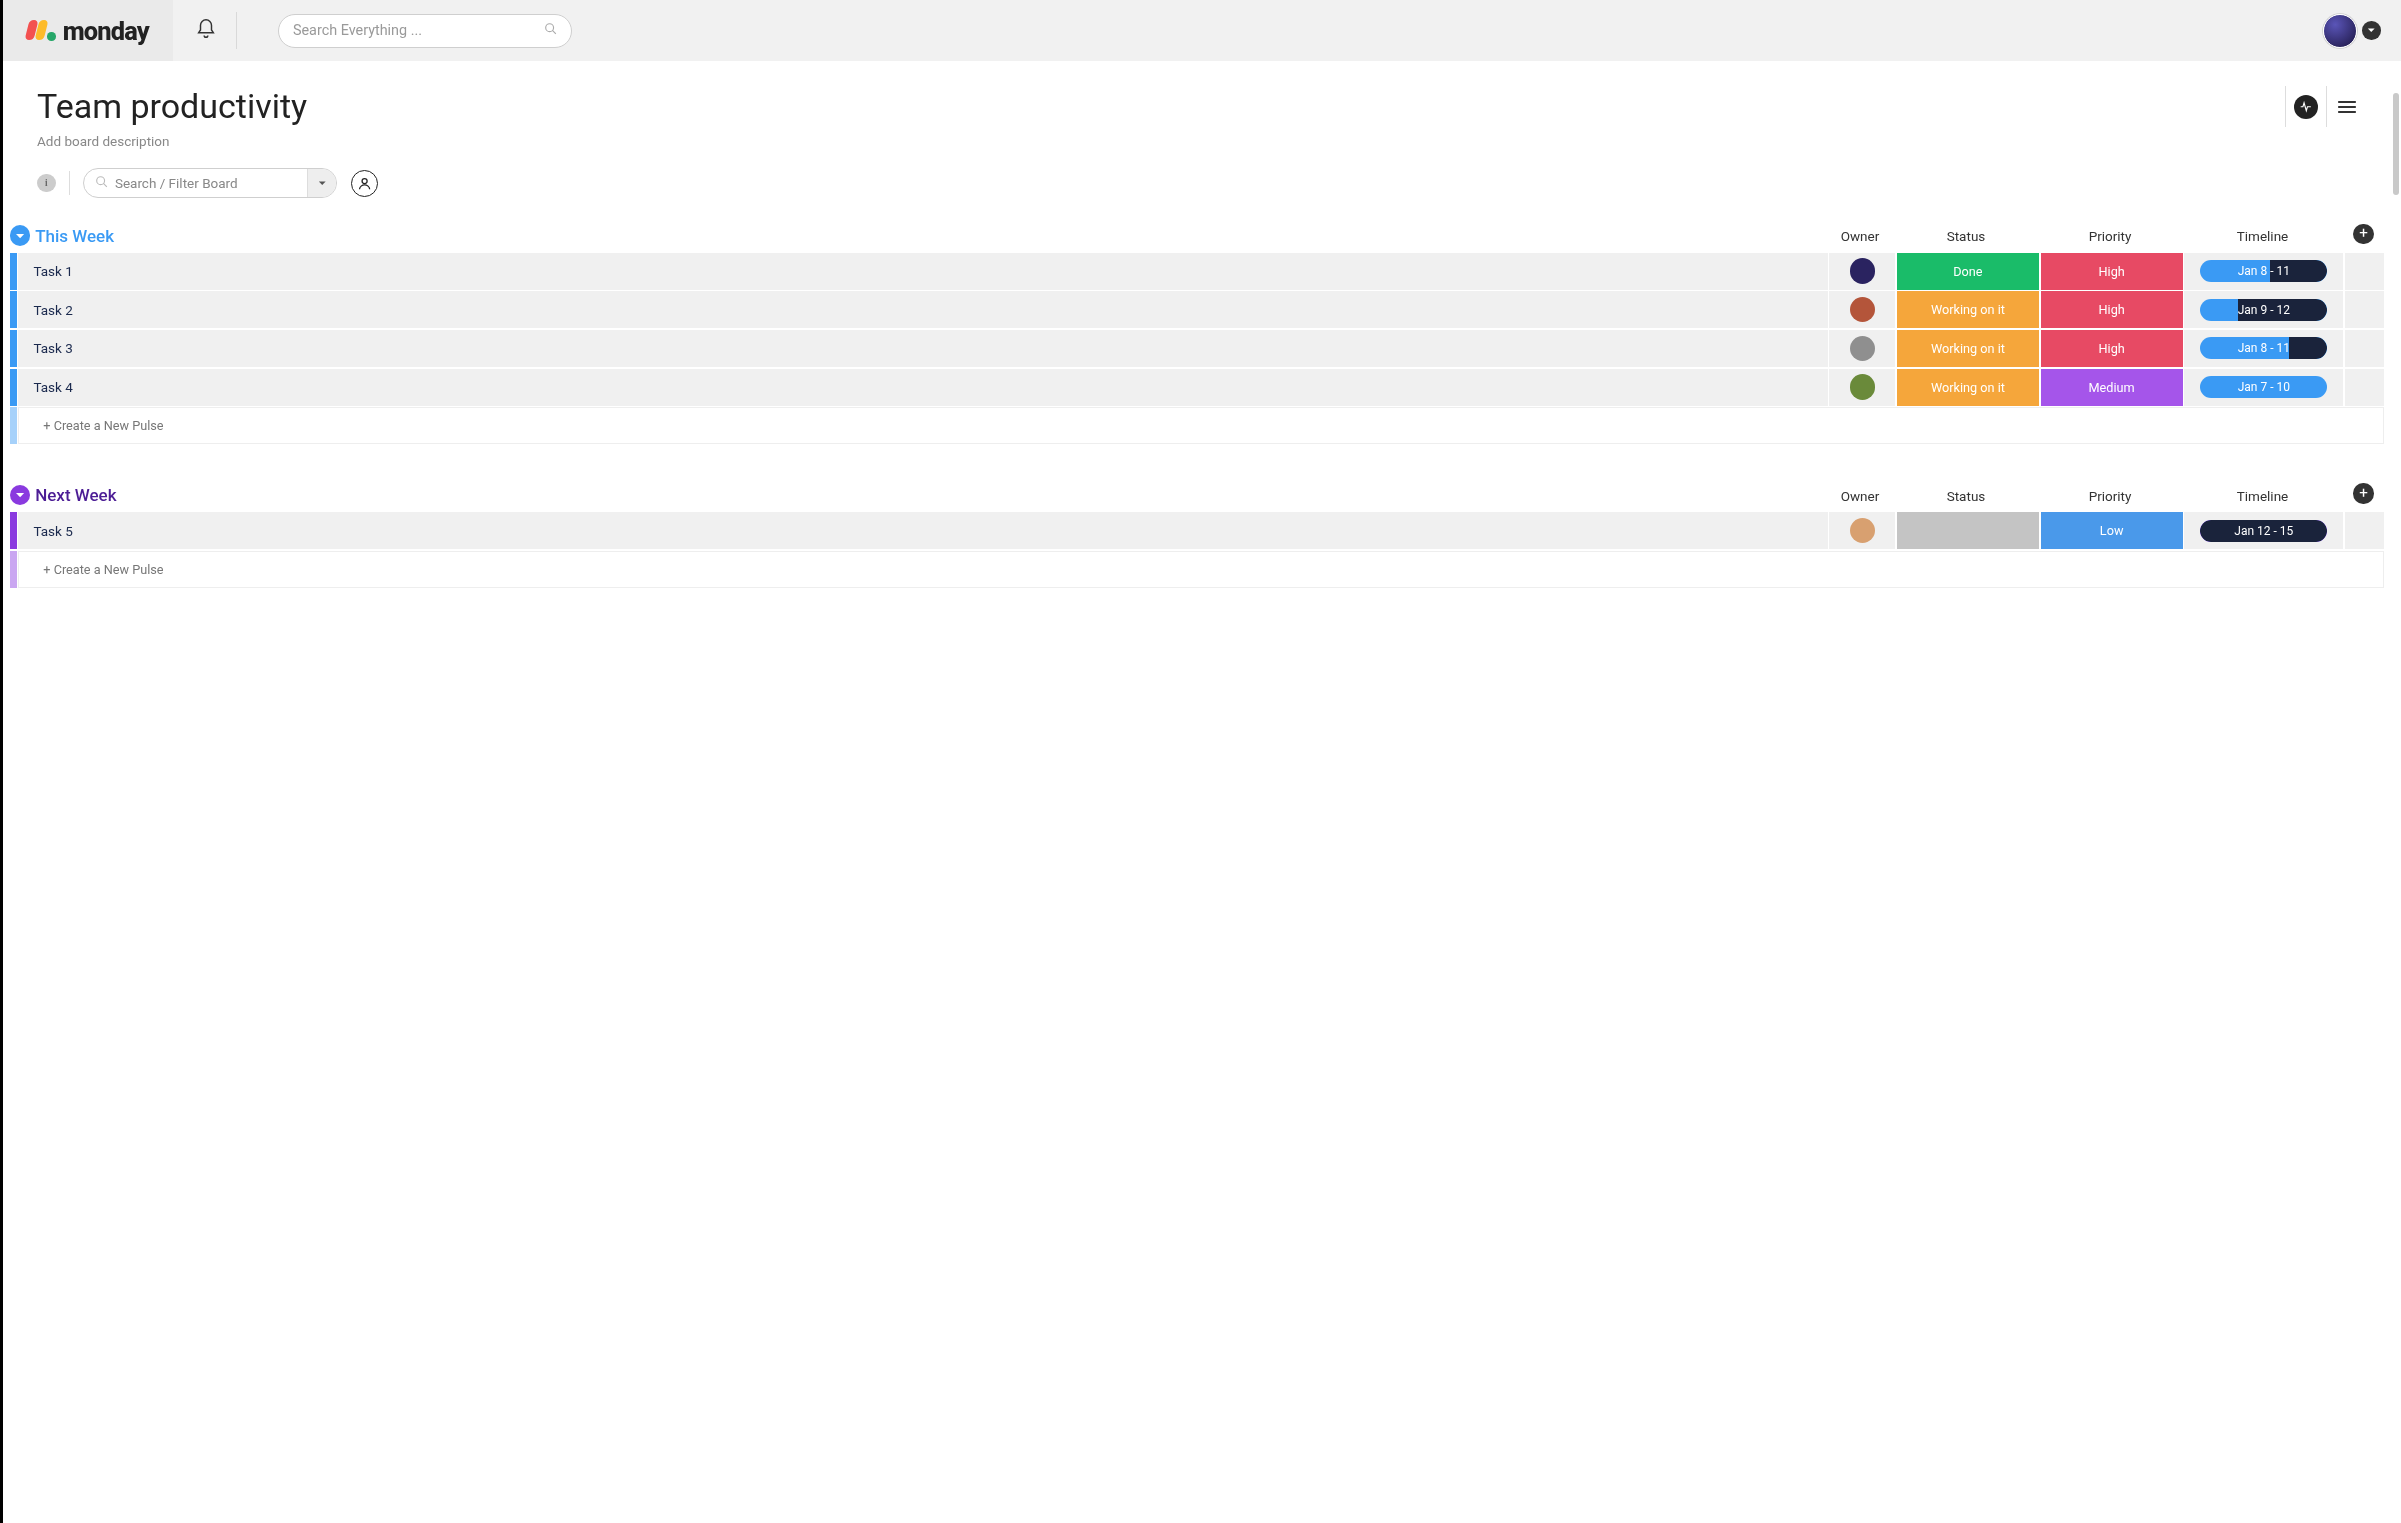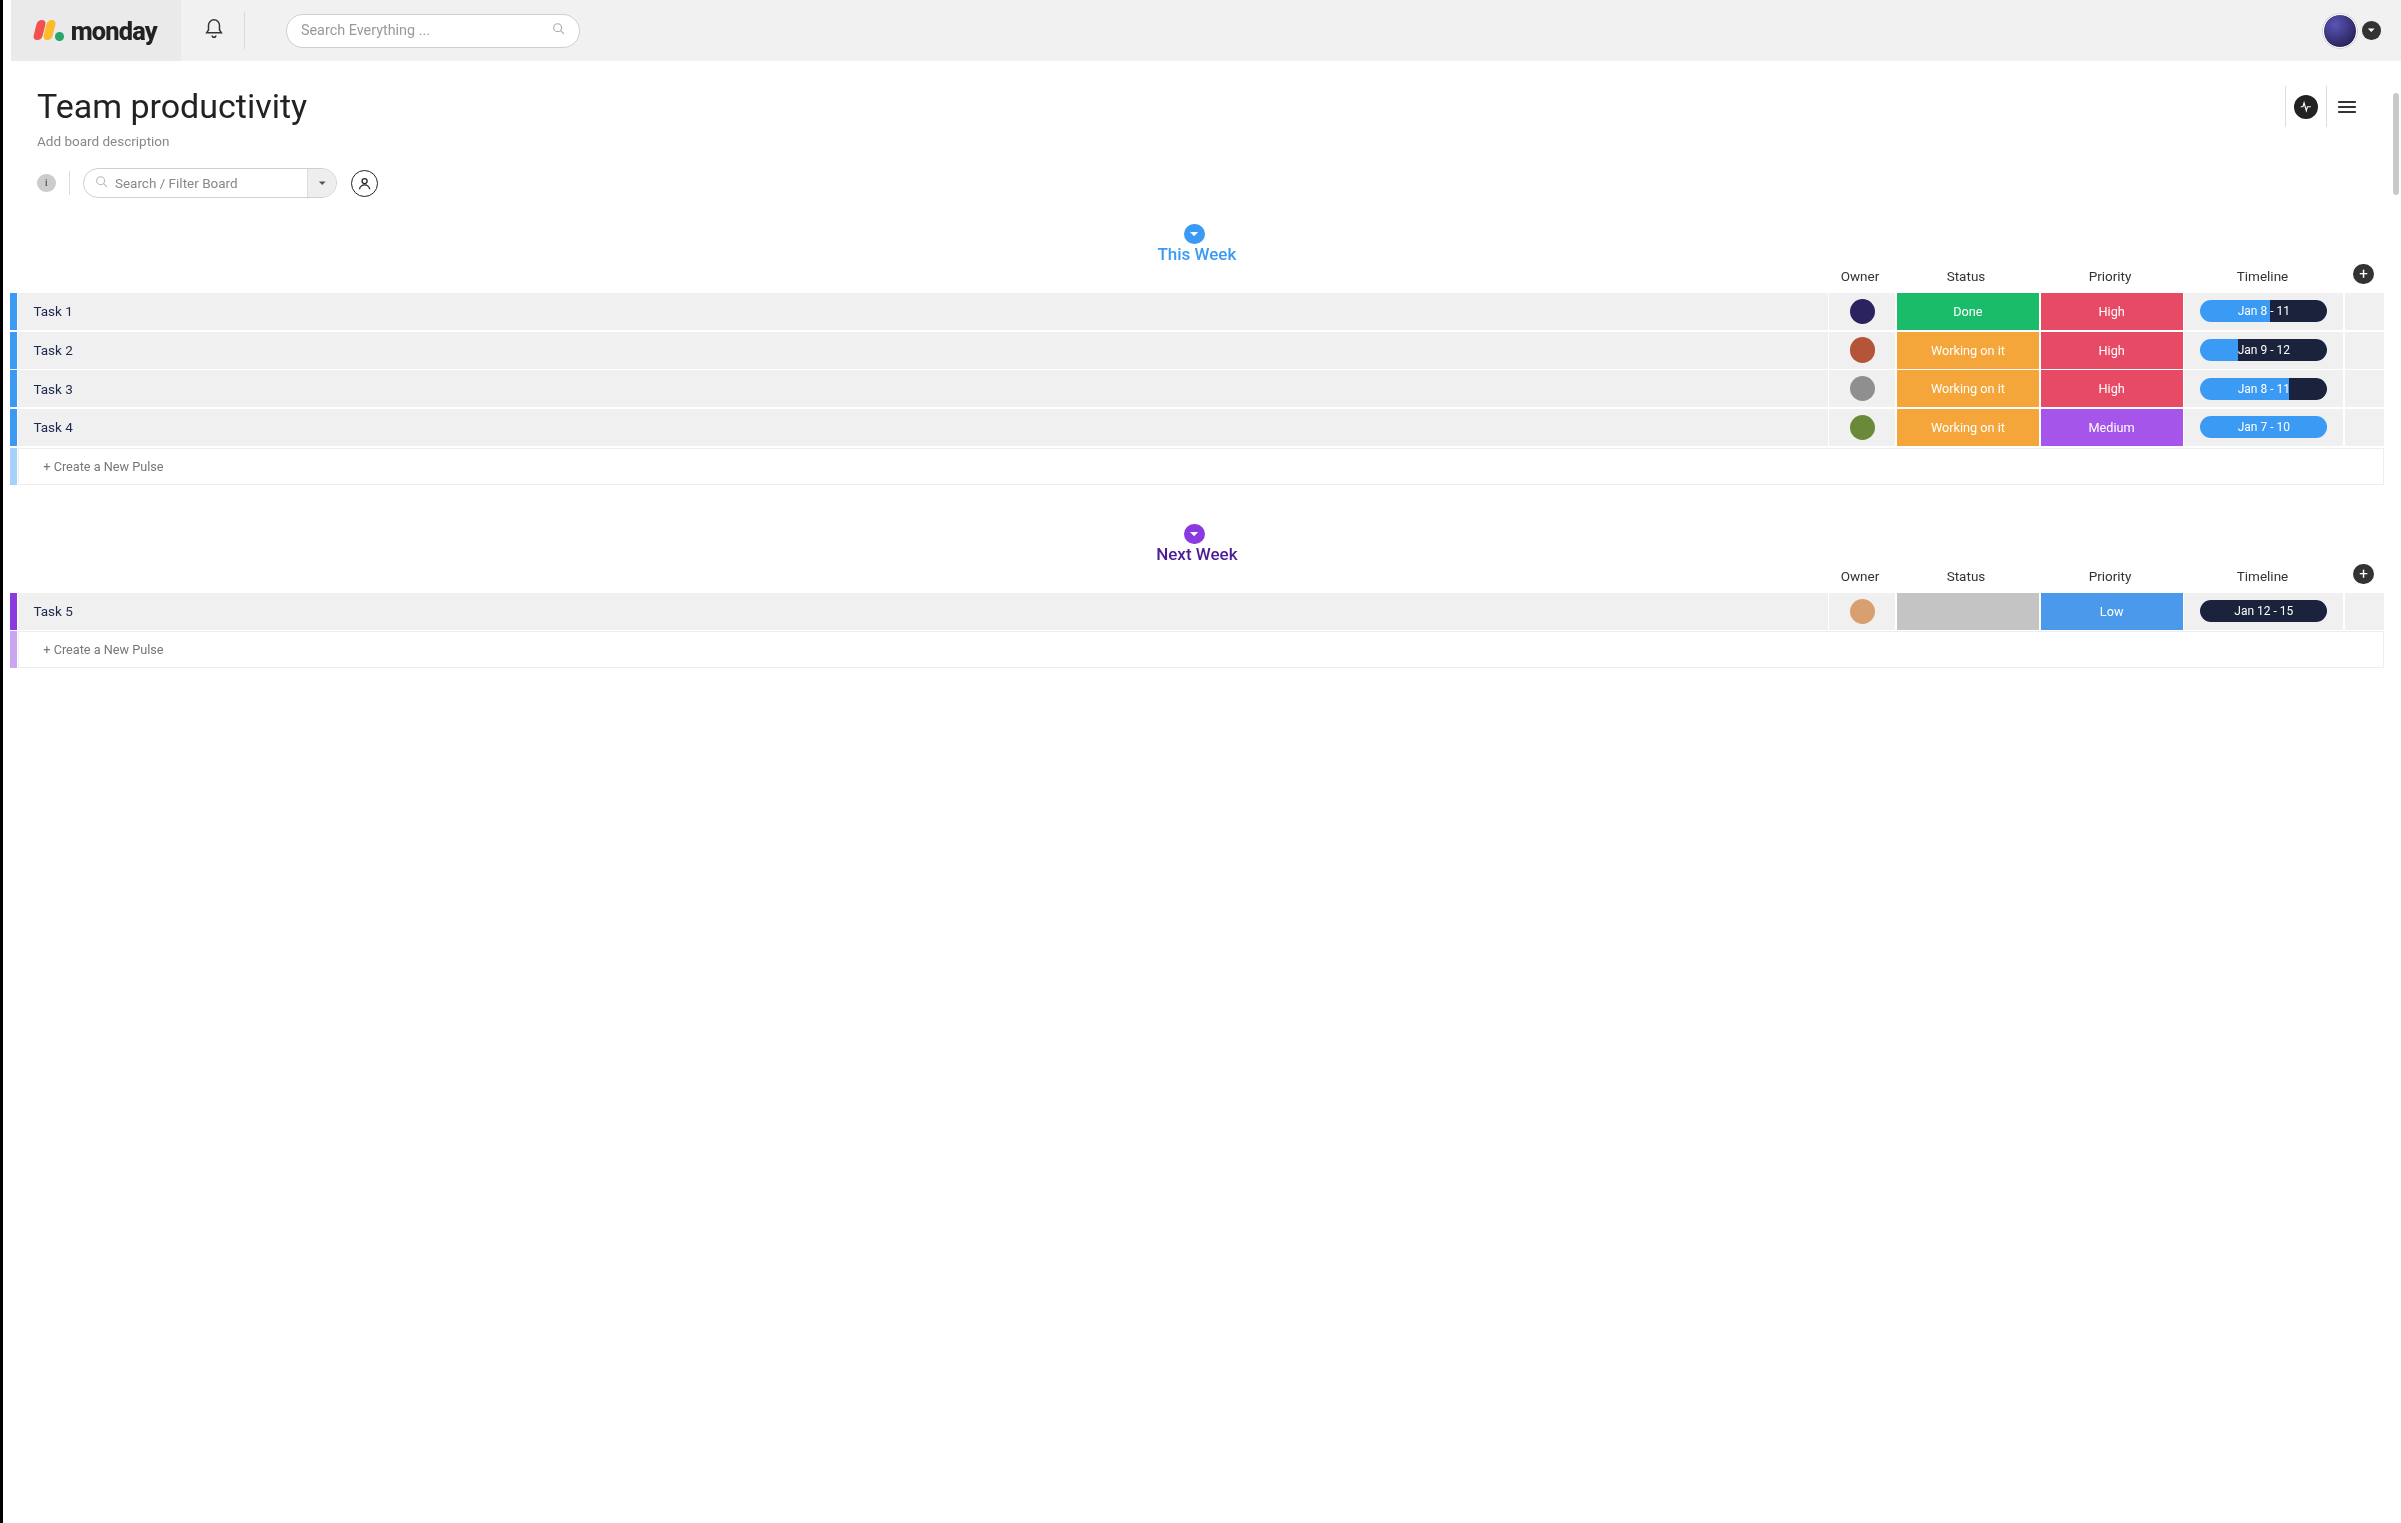--- a/index.html
+++ b/index.html
@@ -6,21 +6,20 @@
 html, body { width: 100%; height: 100%; background: #fff; }
 body { border-left: 3.4px solid #000; }
 
 
 .topbar {
   height: 61px;
   background: #f1f1f1;
   display: flex;
   align-items: center;
   padding: 0 20.3px 0 0;
-  margin-left: 8px;
 }
 .logo-box {
   height: 61px;
   background: #eaeaea;
   display: flex;
   align-items: center;
   padding: 0 24px 0 24px;
 }
 .logo-marks { display: inline-flex; gap: 1.7px; margin-right: 6.8px; align-items: flex-end; }
 .logo-marks span { width: 8.5px; height: 20.3px; border-radius: 5.1px; display: inline-block; transform: skewX(-14deg); }
@@ -82,21 +81,21 @@
 .filter-input input { border:none; outline:none; font-size:13.5px; flex:1; color:#333; }
 .filter-input input::placeholder { color:#888; }
 .filter-caret { width:29px; height:100%; background:#eee; display:flex; align-items:center; justify-content:center; border-left:0.8px solid #ddd; }
 .filter-caret svg { width:8.5px; height:8.5px; fill:#555; }
 .person-btn { width:27px; height:27px; border-radius:50%; border:1.7px solid #222; display:flex; align-items:center; justify-content:center; }
 .person-btn svg { width:15.2px; height:15.2px; }
 
 
 .board-content { padding: 0 17px 34px 6.8px; }
 .group { margin-bottom: 34px; }
-.group-header { display:flex; align-items:center; padding: 5.1px 0; flex-direction: column; }
+.group-header { display:flex; align-items:center; padding: 5.1px 0; }
 .collapse-btn { width:20.3px; height:20.3px; border-radius:50%; display:flex; align-items:center; justify-content:center; margin-right:5.1px; cursor:pointer; }
 .collapse-btn svg { width:10.2px; height:10.2px; fill:#fff; }
 .group-title { font-size:17px; font-weight:500; }
 
 .col-headers { display:flex; margin-left:auto;align-items:flex-end; }
 .col-head { text-align:center; color:#333; font-size:13.5px; padding-bottom:3.4px; }
 .col-owner { width:68px; }
 .col-status { width:144px; }
 .col-priority { width:144px; }
 .col-timeline { width:161px; }

